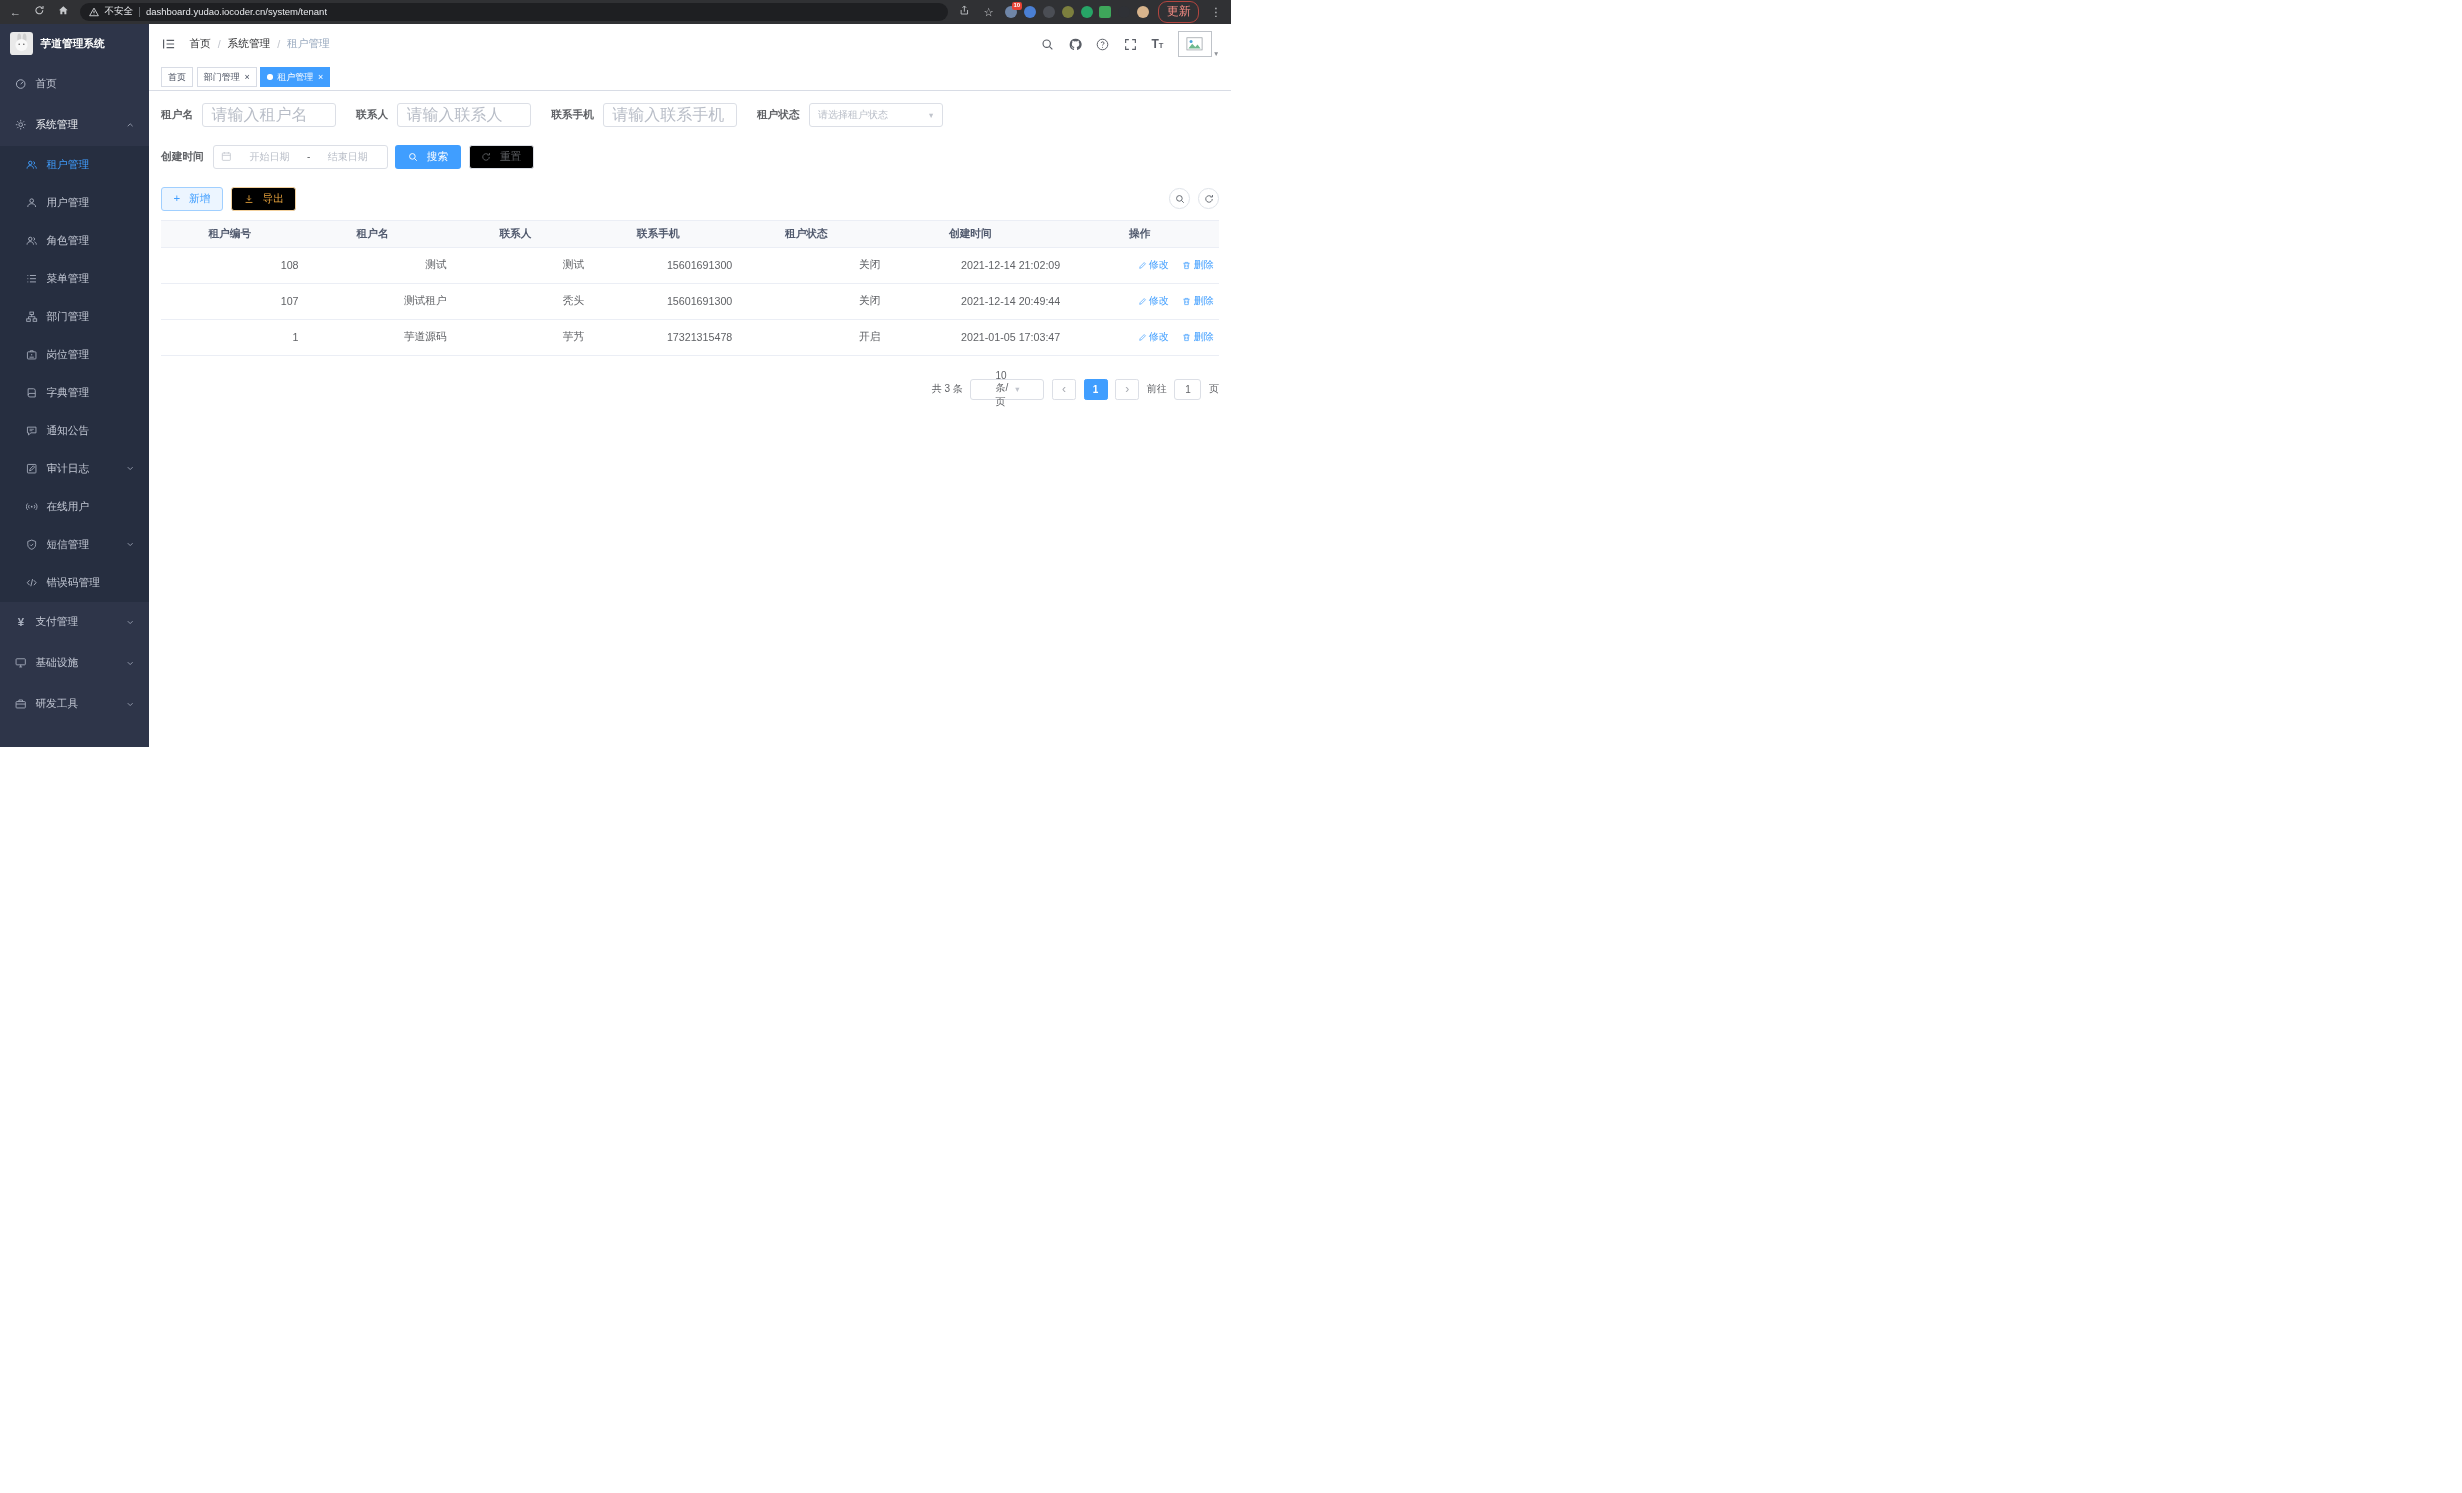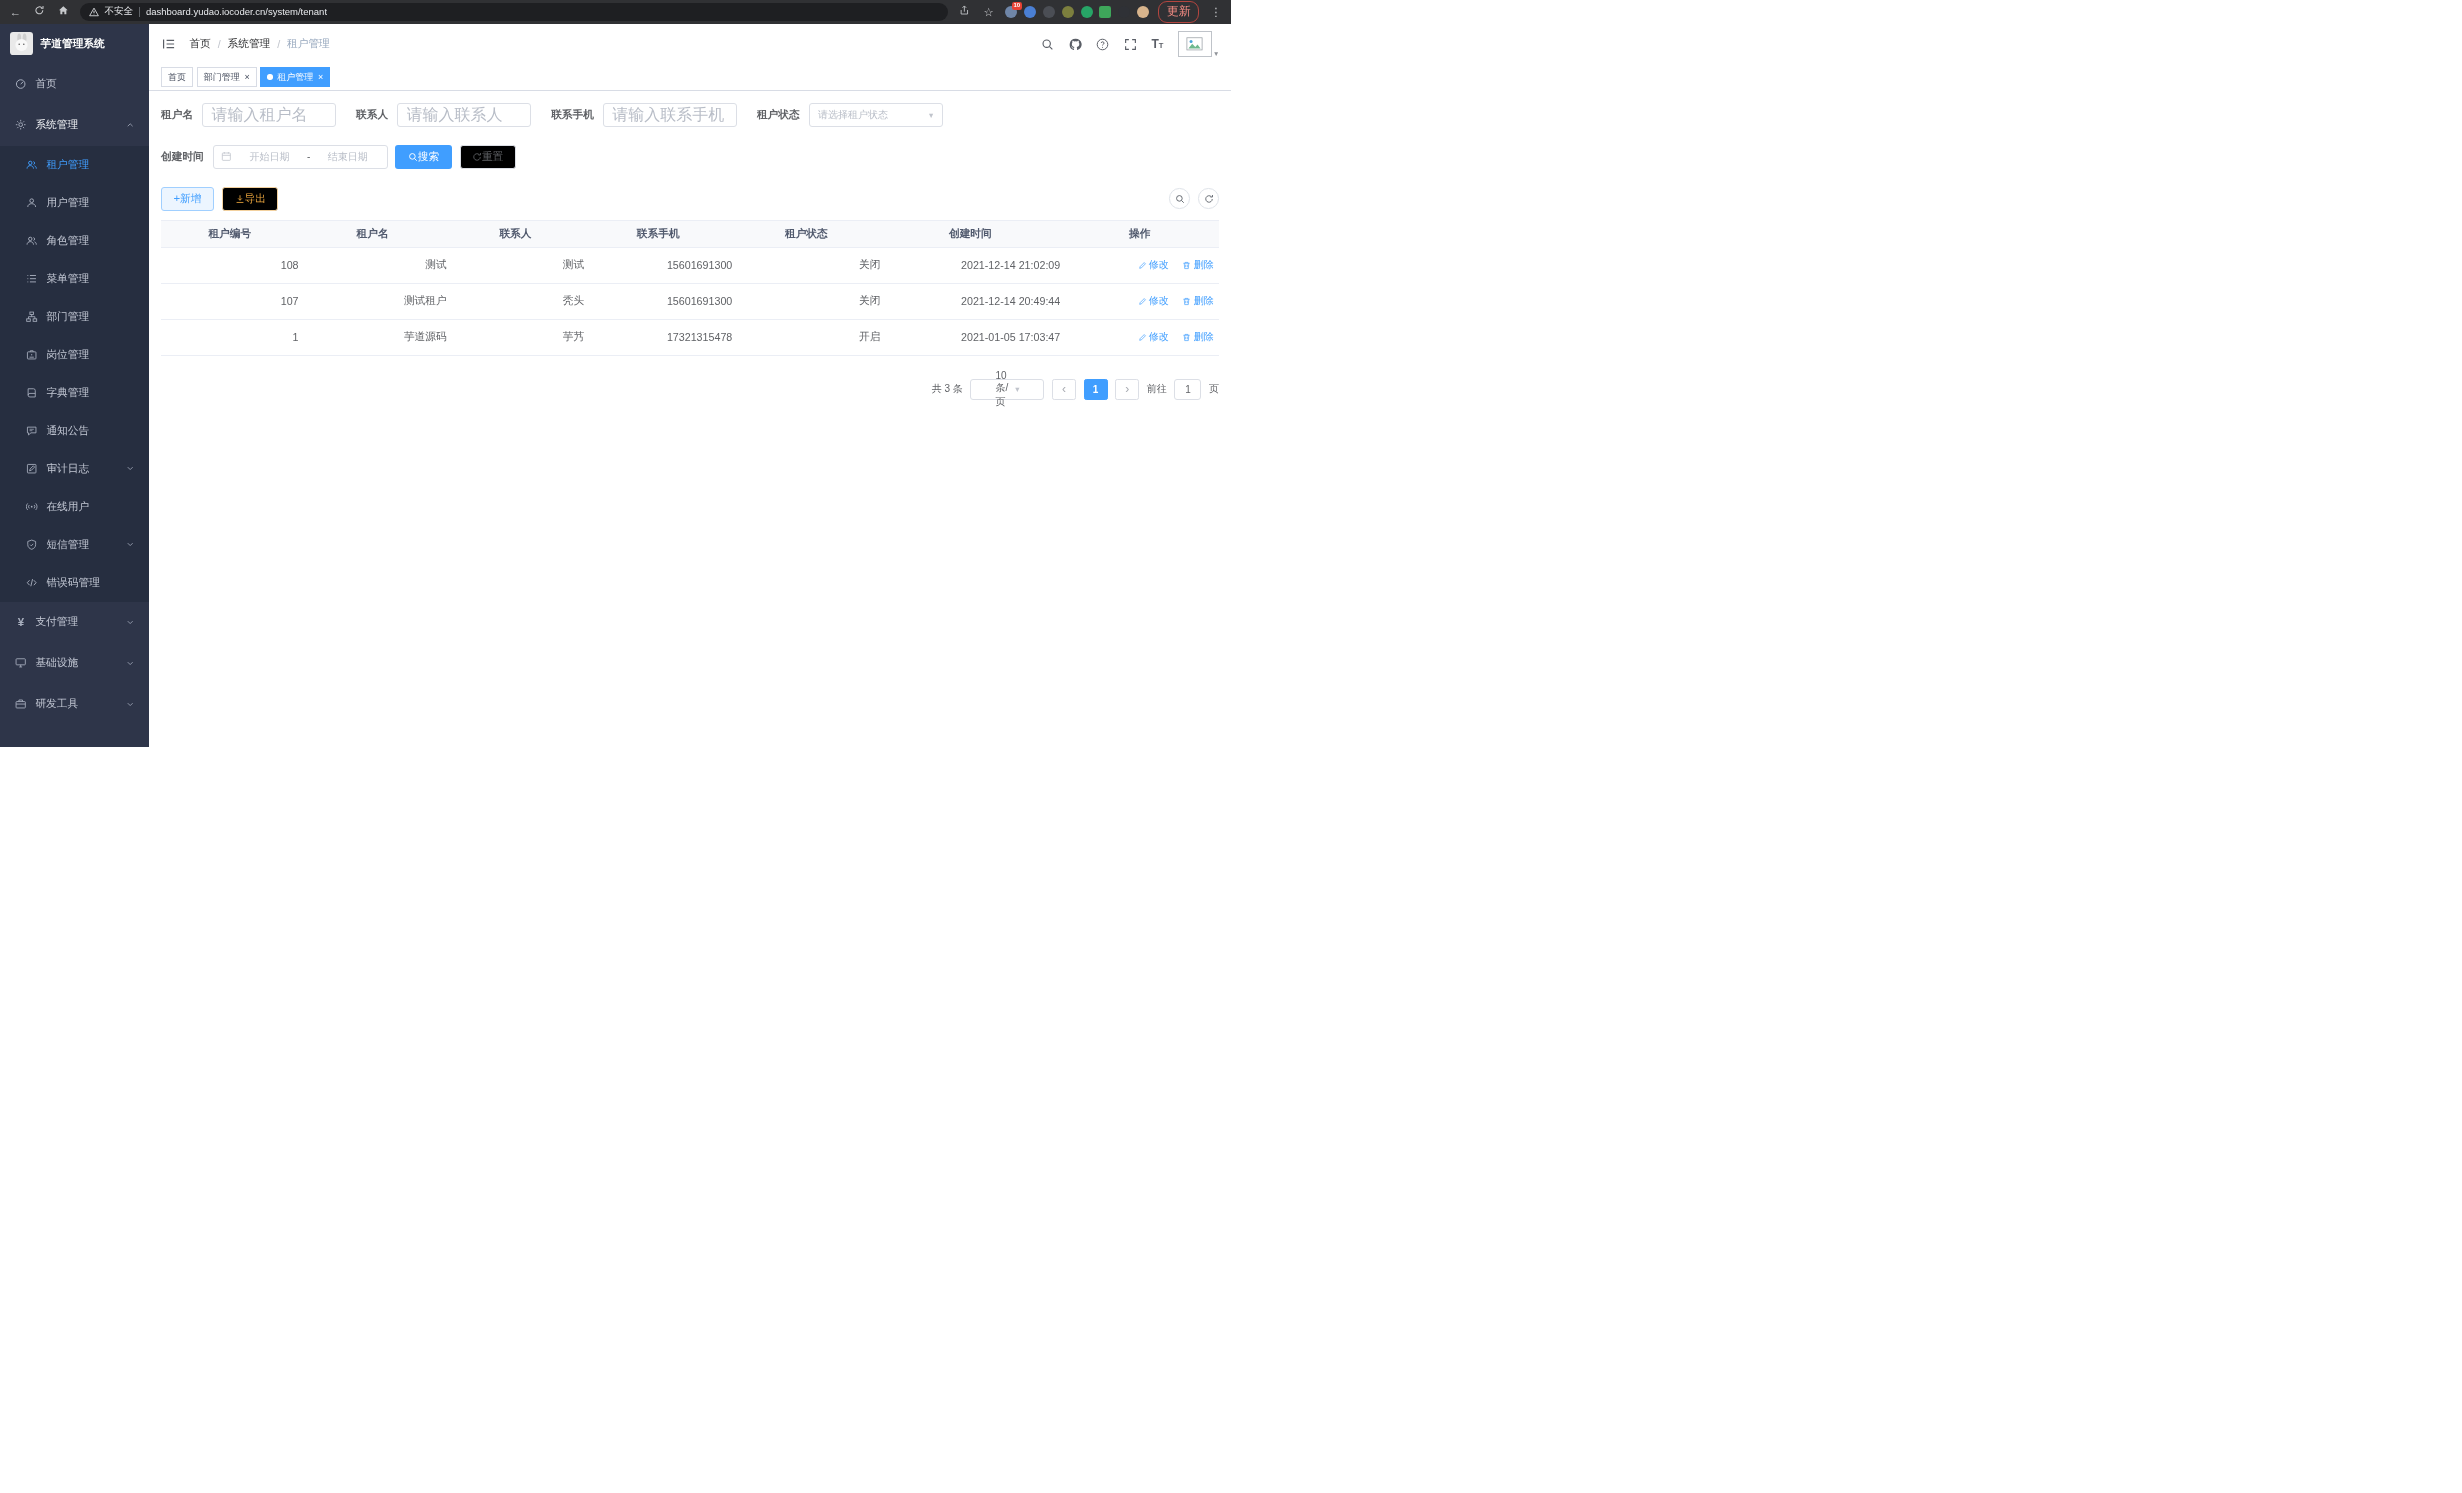--- a/index.html
+++ b/index.html
@@ -82,21 +82,21 @@
     display:flex; align-items:center; justify-content:space-between; padding:0 8.4px;
     font-size:10px; color:#b8bdc7; cursor:pointer; }
   .fselect .caret { color:#c0c4cc; font-size:8.4px; }
   .daterange { width:175px; height:24px; border:0.8px solid #dcdfe6; border-radius:3px;
     display:flex; align-items:center; gap:6px; padding:0 7.6px; font-size:10px; cursor:text; }
   .daterange .cal { color:#c0c4cc; display:flex; }
   .daterange .cal svg { width:10.7px; height:10.7px; }
   .dr-ph { color:#b8bdc7; flex:1; text-align:center; }
   .dr-sep { color:#606266; }
   .btn { height:24px; border-radius:3px; font-size:10.7px; display:inline-flex; align-items:center;
-    gap:0; padding:0 11.4px; cursor:pointer; border:0.8px solid transparent;
+    gap:9px; padding:0 11.4px; cursor:pointer; border:0.8px solid transparent;
     font-family:"Liberation Sans","DejaVu Sans",sans-serif; }
   .btn svg { width:10px; height:10px; }
   .btn-primary { background:#409eff; color:#fff; margin-left:7.6px; }
   .btn-plain { background:#000000; color:#606266; border-color:#dcdfe6; margin-left:8px; }
   .btn-add { background:#ecf5ff; color:#409eff; border-color:#a0cfff; }
   .btn-export { background:#000000; color:#e6a23c; border-color:#f3d19e; margin-left:8.4px; }
   .toolbar { display:flex; align-items:center; margin:0 0 9px; }
   .tool-right { margin-left:auto; display:flex; gap:8.4px; }
   .circle-btn { width:20.6px; height:20.6px; border:0.8px solid #dfe3e9; border-radius:50%;
     display:flex; align-items:center; justify-content:center; color:#5f646c; cursor:pointer; }

